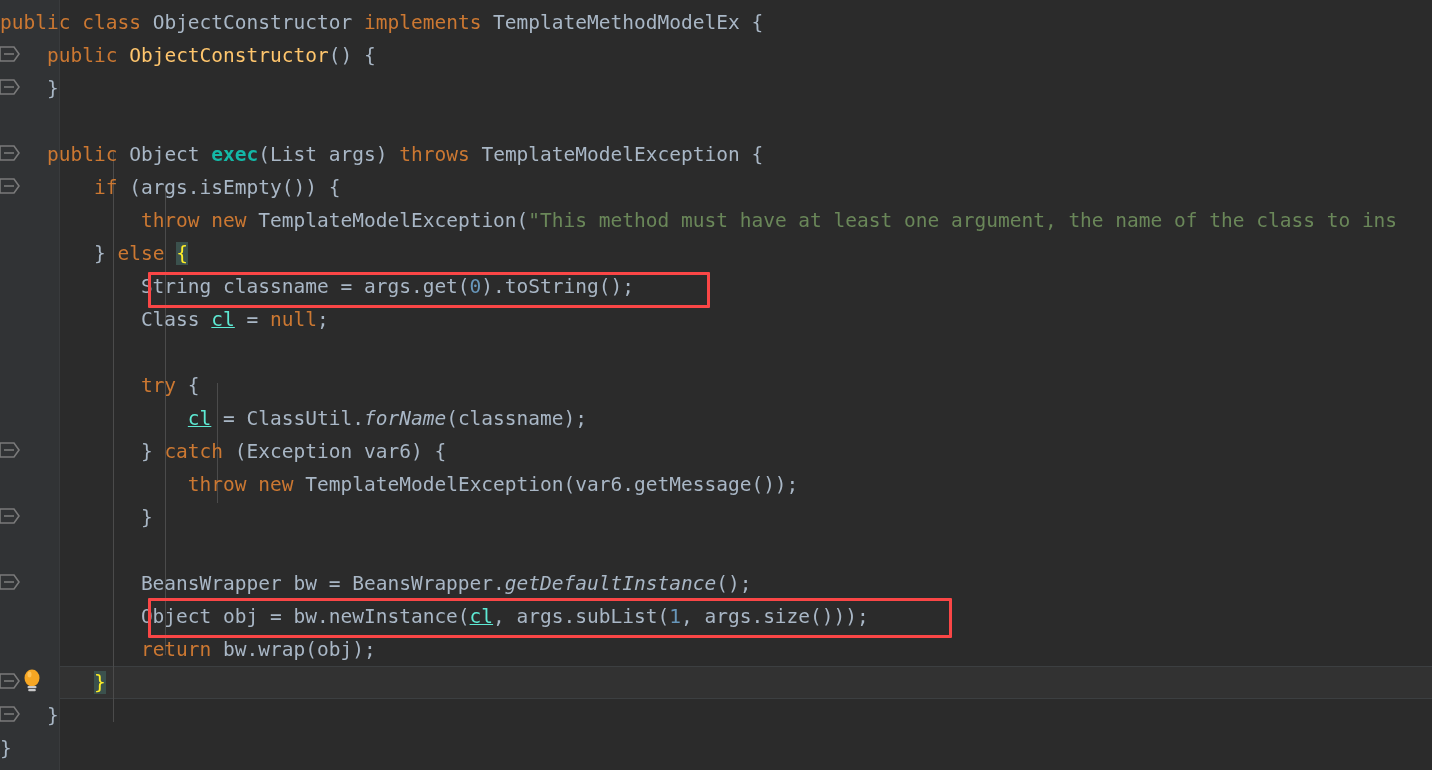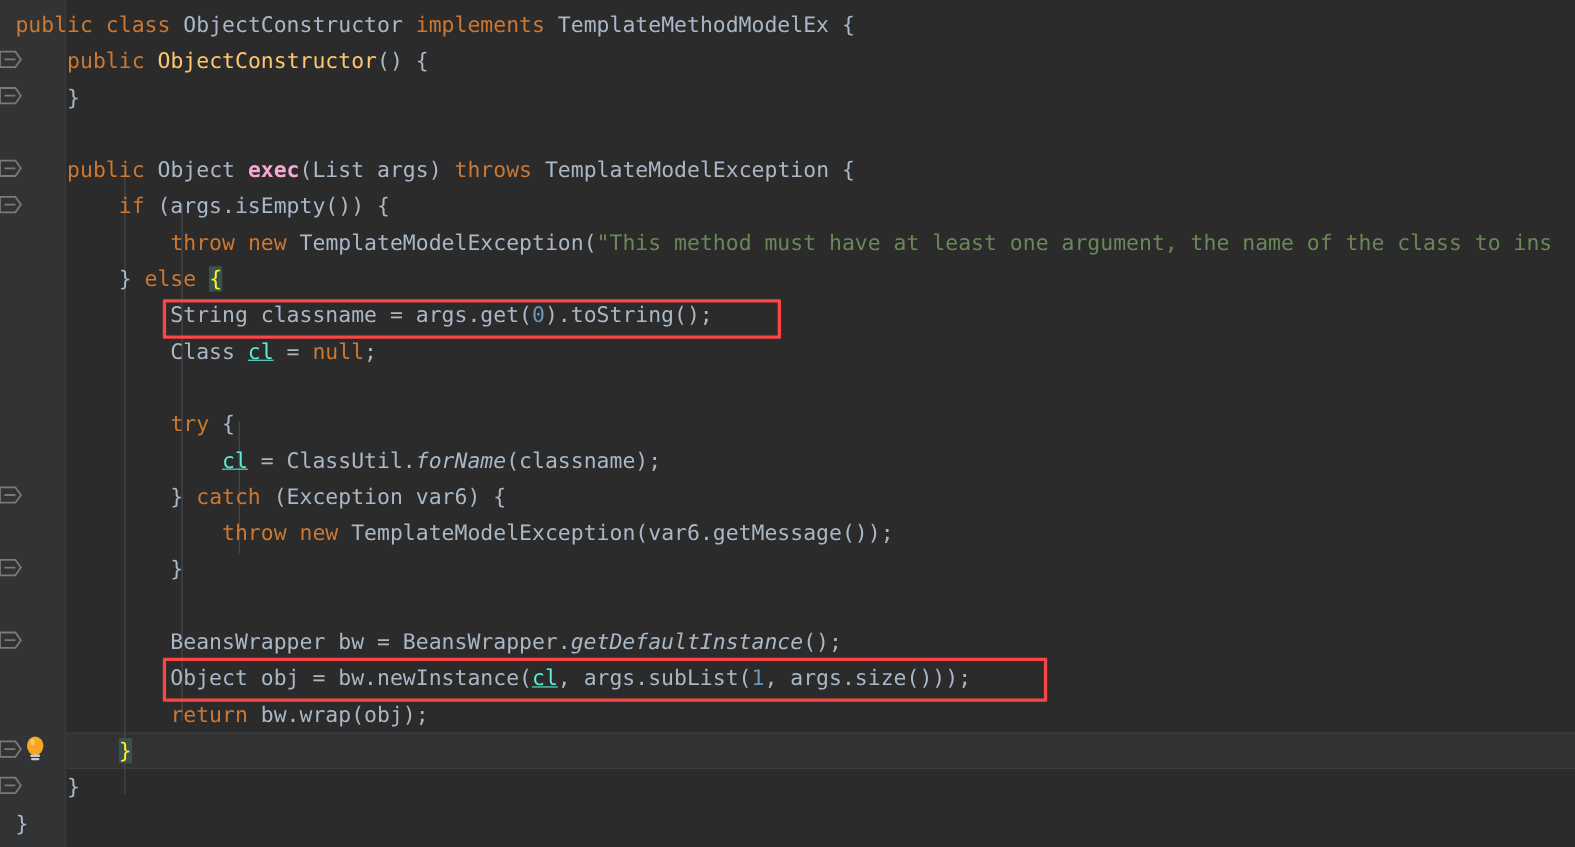--- a/index.html
+++ b/index.html
@@ -61,30 +61,30 @@
     font-family: "DejaVu Sans Mono", monospace;
     font-size: 19.5px;
     line-height: 33px;
     white-space: pre;
   }
   .line {
     position: absolute;
     left: 0;
     height: 33px;
     width: 1256px;
-    padding-left: 14px;
+    padding-left: 0;
     box-sizing: border-box;
     color: #a9b7c6;
   }
 
   
   .kw   { color: #cc7832; }
   .id   { color: #a9b7c6; }
   .meth { color: #ffc66d; }
-  .methb{ color: #f9a8d4; font-weight: bold; }
+  .methb{ color: #14b8a6; font-weight: bold; }
   .stat { color: #a9b7c6; font-style: italic; }
   .num  { color: #6897bb; }
   .str  { color: #6a8759; }
   .fld  { color: #5eead4; text-decoration: underline; }
   .brace-hl { background: #3b514d; color: #ffef28; }
 
   
   .current-line {
     position: absolute;
     left: 0;

